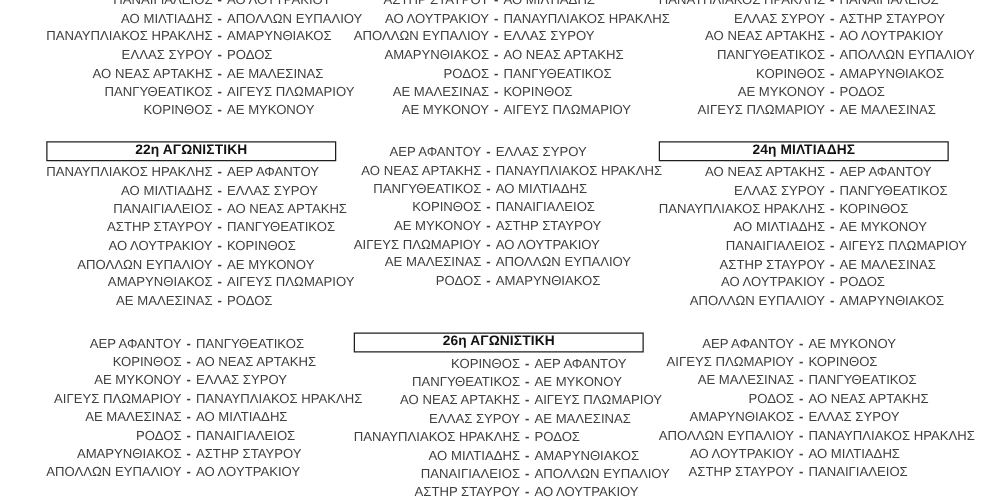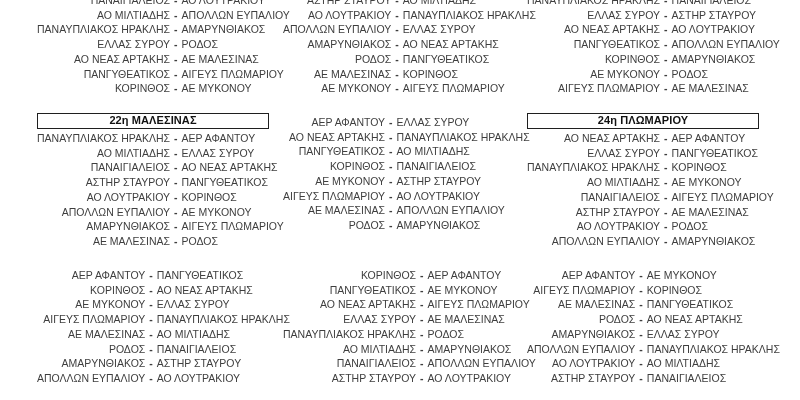--- a/index.html
+++ b/index.html
@@ -183,21 +183,21 @@
   </div>
         <div class="match-row">
     <span class="home">ΑΙΓΕΥΣ ΠΛΩΜΑΡΙΟΥ</span>
     <span class="dash">-</span>
     <span class="away">ΑΕ ΜΑΛΕΣΙΝΑΣ</span>
   </div>
       </div>
   </div>
     <div class="section band-1 col-0">
     <div class="mheader">
-      <span>22η ΜΑΛΕΣΙΝΑΣ</span>
+      <span>22η ΑΓΩΝΙΣΤΙΚΗ</span>
     </div>
     <div class="pairs">
         <div class="match-row">
     <span class="home">ΠΑΝΑΥΠΛΙΑΚΟΣ ΗΡΑΚΛΗΣ</span>
     <span class="dash">-</span>
     <span class="away">ΑΕΡ ΑΦΑΝΤΟΥ</span>
   </div>
         <div class="match-row">
     <span class="home">ΑΟ ΜΙΛΤΙΑΔΗΣ</span>
     <span class="dash">-</span>
@@ -274,21 +274,21 @@
   </div>
         <div class="match-row">
     <span class="home">ΡΟΔΟΣ</span>
     <span class="dash">-</span>
     <span class="away">ΑΜΑΡΥΝΘΙΑΚΟΣ</span>
   </div>
       </div>
   </div>
     <div class="section band-1 col-2">
     <div class="mheader">
-      <span>24η ΠΛΩΜΑΡΙΟΥ</span>
+      <span>24η ΜΙΛΤΙΑΔΗΣ</span>
     </div>
     <div class="pairs">
         <div class="match-row">
     <span class="home">ΑΟ ΝΕΑΣ ΑΡΤΑΚΗΣ</span>
     <span class="dash">-</span>
     <span class="away">ΑΕΡ ΑΦΑΝΤΟΥ</span>
   </div>
         <div class="match-row">
     <span class="home">ΕΛΛΑΣ ΣΥΡΟΥ</span>
     <span class="dash">-</span>
@@ -364,20 +364,23 @@
     <span class="away">ΑΣΤΗΡ ΣΤΑΥΡΟΥ</span>
   </div>
         <div class="match-row">
     <span class="home">ΑΠΟΛΛΩΝ ΕΥΠΑΛΙΟΥ</span>
     <span class="dash">-</span>
     <span class="away">ΑΟ ΛΟΥΤΡΑΚΙΟΥ</span>
   </div>
       </div>
   </div>
     <div class="section band-2 col-1">
+    <div class="mheader">
+      <span>26η ΑΓΩΝΙΣΤΙΚΗ</span>
+    </div>
     <div class="pairs">
         <div class="match-row">
     <span class="home">ΚΟΡΙΝΘΟΣ</span>
     <span class="dash">-</span>
     <span class="away">ΑΕΡ ΑΦΑΝΤΟΥ</span>
   </div>
         <div class="match-row">
     <span class="home">ΠΑΝΓΥΘΕΑΤΙΚΟΣ</span>
     <span class="dash">-</span>
     <span class="away">ΑΕ ΜΥΚΟΝΟΥ</span>

